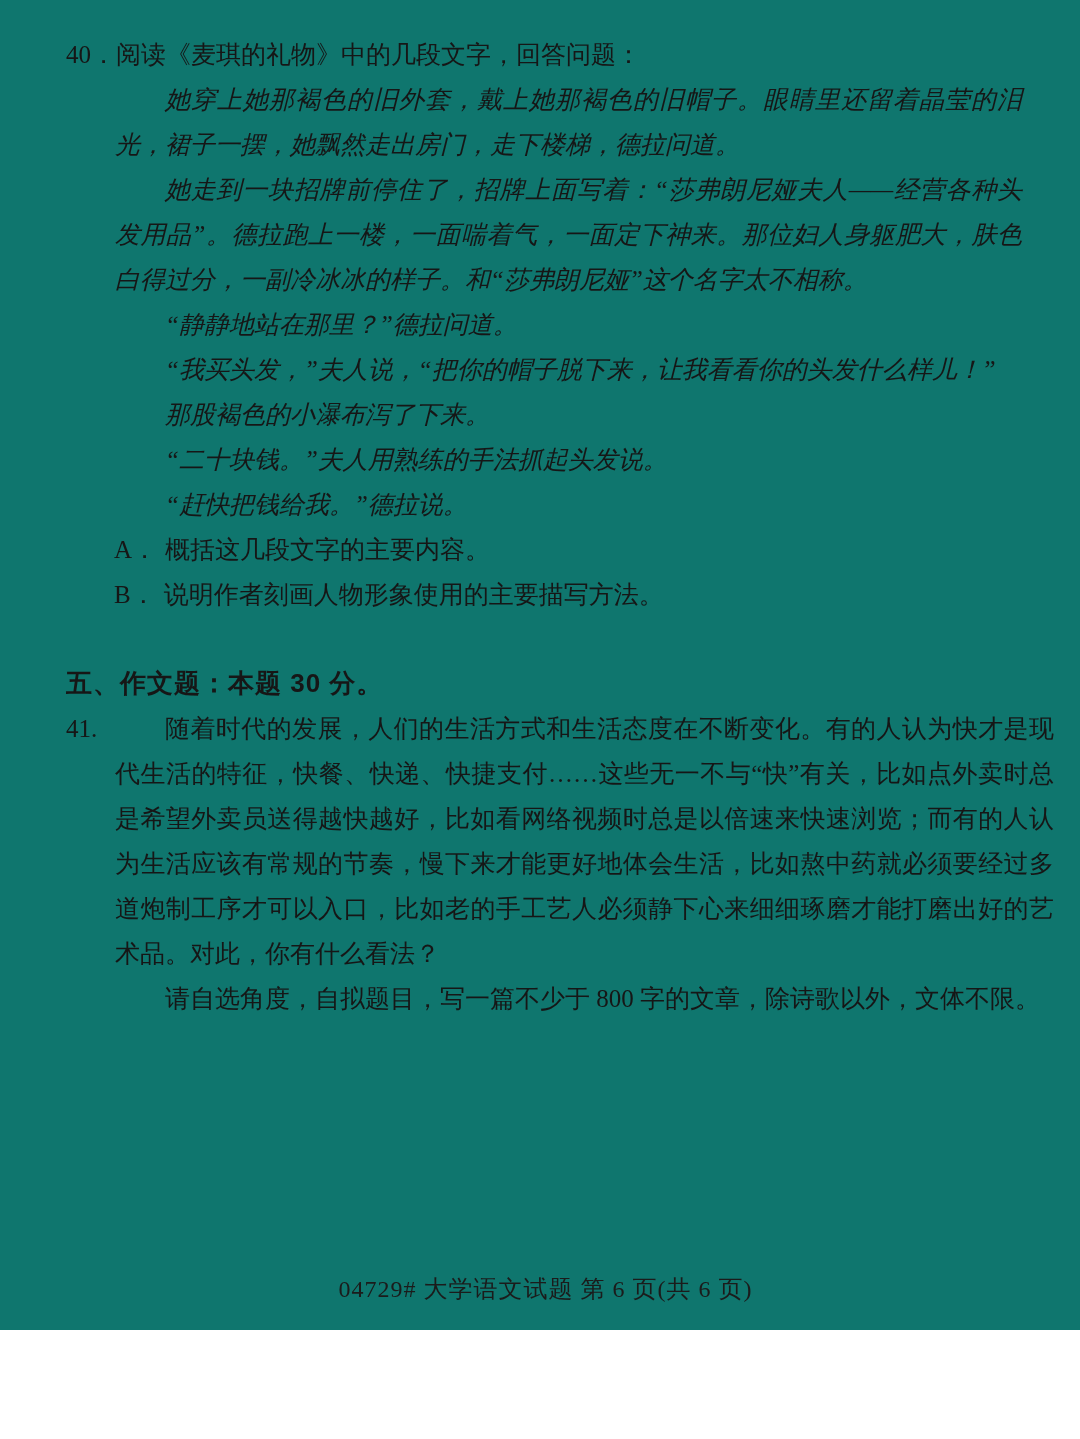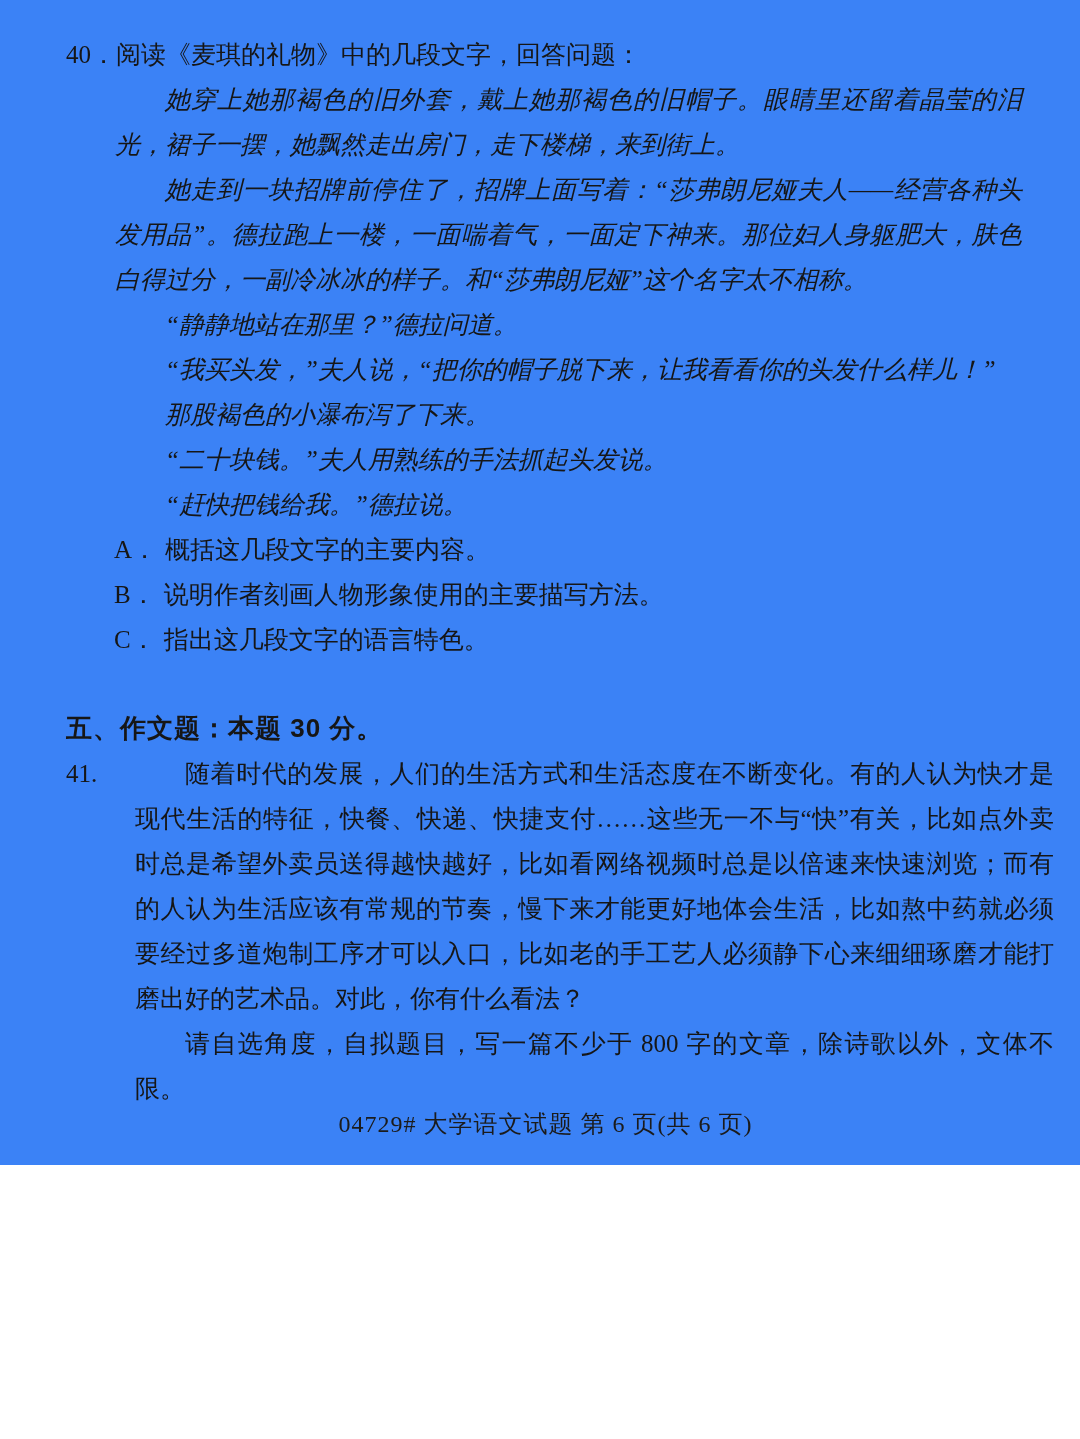--- a/index.html
+++ b/index.html
@@ -4,22 +4,22 @@
 <style>
   * { box-sizing: border-box; }
   html, body { margin: 0; padding: 0; }
   body {
     width: 1080px; height: 1439px;
     background: #ffffff;
     font-family: "Liberation Serif", "DejaVu Serif", serif;
   }
   .sheet {
     position: relative;
-    width: 1080px; height: 1165px;
-    background: #3b82f6;
+    width: 1080px; height: 1330px;
+    background: #0f766e;
     color: #161616;
     overflow: hidden;
   }
   .content { padding-top: 32px; }
   p { margin: 0; }
 
   .line { font-size: 25px; line-height: 45px; }
 
   
   .hang { margin-left: 115px; text-indent: -49px; }
@@ -40,21 +40,21 @@
   .subq .label { margin-right: 8px; }
 
   .section-head {
     margin: 44px 0 0 66px;
     font-size: 26px; line-height: 45px;
     font-weight: 700;
     font-family: "Liberation Sans", "DejaVu Sans", sans-serif;
     letter-spacing: 1px;
   }
 
-  .q41 { position: relative; padding-left: 20px; }
+  .q41 { position: relative; }
   .q41 .q41-num {
     position: absolute; left: 66px; top: 0;
     font-size: 25px; line-height: 45px;
   }
   .q41 p {
     margin: 0 26px 0 115px;
     text-indent: 50px;
     text-align: justify;
     font-size: 25px; line-height: 45px;
   }
@@ -70,32 +70,31 @@
 </head>
 <body>
 
 <div class="sheet">
   <div class="content">
 
     <div>
       <p class="line hang"><span class="num">40．</span><span>阅读《麦琪的礼物》中的几段文字，回答问题：</span></p>
 
       <div class="passage">
-        <p>她穿上她那褐色的旧外套，戴上她那褐色的旧帽子。眼睛里还留着晶莹的泪光，裙子一摆，她飘然走出房门，走下楼梯，来到街上。</p>
+        <p>她穿上她那褐色的旧外套，戴上她那褐色的旧帽子。眼睛里还留着晶莹的泪光，裙子一摆，她飘然走出房门，走下楼梯，德拉问道。</p>
         <p>她走到一块招牌前停住了，招牌上面写着：“莎弗朗尼娅夫人——经营各种头发用品”。德拉跑上一楼，一面喘着气，一面定下神来。那位妇人身躯肥大，肤色白得过分，一副冷冰冰的样子。和“莎弗朗尼娅”这个名字太不相称。</p>
         <p>“静静地站在那里？”德拉问道。</p>
         <p>“我买头发，”夫人说，“把你的帽子脱下来，让我看看你的头发什么样儿！”</p>
         <p>那股褐色的小瀑布泻了下来。</p>
         <p>“二十块钱。”夫人用熟练的手法抓起头发说。</p>
         <p>“赶快把钱给我。”德拉说。</p>
       </div>
 
       <p class="subq"><span class="label">A．</span><span>概括这几段文字的主要内容。</span></p>
       <p class="subq"><span class="label">B．</span><span>说明作者刻画人物形象使用的主要描写方法。</span></p>
-      <p class="subq"><span class="label">C．</span><span>指出这几段文字的语言特色。</span></p>
     </div>
 
     <p class="section-head">五、作文题：本题 30 分。</p>
 
     <div class="q41">
       <span class="q41-num">41.</span>
       <p>随着时代的发展，人们的生活方式和生活态度在不断变化。有的人认为快才是现代生活的特征，快餐、快递、快捷支付……这些无一不与“快”有关，比如点外卖时总是希望外卖员送得越快越好，比如看网络视频时总是以倍速来快速浏览；而有的人认为生活应该有常规的节奏，慢下来才能更好地体会生活，比如熬中药就必须要经过多道炮制工序才可以入口，比如老的手工艺人必须静下心来细细琢磨才能打磨出好的艺术品。对此，你有什么看法？</p>
       <p>请自选角度，自拟题目，写一篇不少于 800 字的文章，除诗歌以外，文体不限。</p>
     </div>
 

